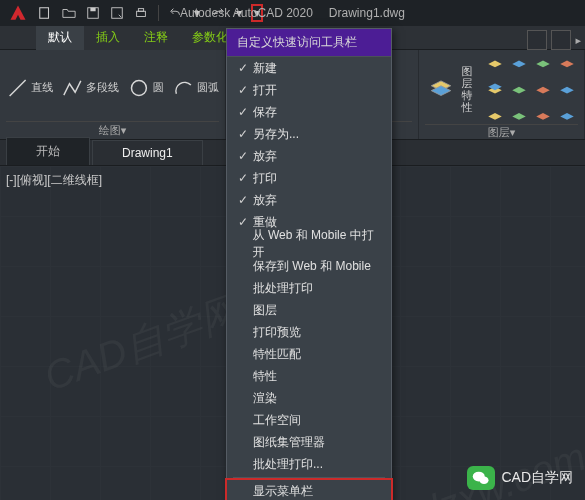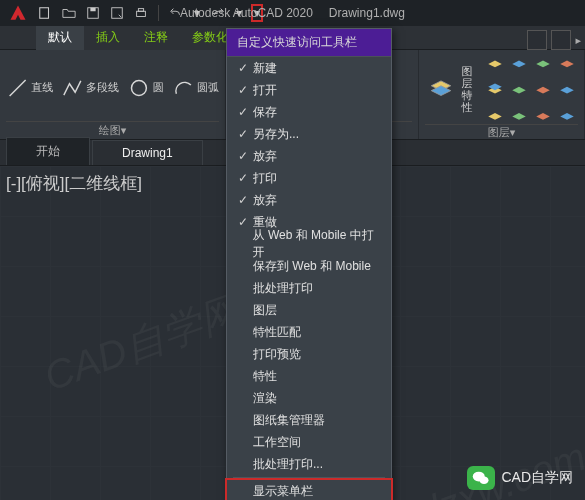--- a/index.html
+++ b/index.html
@@ -27,21 +27,21 @@
 .tool-label { font-size: 11px; color: #d0d0d0; white-space: nowrap; }
 .layer-big { width: 38px; height: 38px; display: flex; align-items: center; justify-content: center; }
 .layer-grid { display: grid; grid-template-columns: repeat(4, 22px); grid-template-rows: repeat(3, 22px); gap: 2px; }
 .layer-grid .li { width: 22px; height: 22px; display: flex; align-items: center; justify-content: center; }
 .layer-grid svg { width: 18px; height: 18px; }
 .doc-tabs { height: 26px; background: #2a2e33; display: flex; align-items: flex-end; padding-left: 6px; border-bottom: 1px solid #1a1d20; }
 .doc-tab { padding: 5px 29px; background: #1f2327; color: #bbb; font-size: 12px; border: 1px solid #3a3f44; border-bottom: none; margin-right: 2px; cursor: pointer; }
 .doc-tab.active { background: #2a2e33; color: #eee; }
 .canvas { position: relative; height: 334px; background: #2a2f35; }
 .canvas-grid { position: absolute; inset: 0; background-image: linear-gradient(#333940 1px, transparent 1px), linear-gradient(90deg, #333940 1px, transparent 1px); background-size: 50px 50px; opacity: 0.35; }
-.canvas-label { position: absolute; top: 6px; left: 6px; color: #ccc; font-size: 17px; }
+.canvas-label { position: absolute; top: 6px; left: 6px; color: #ccc; font-size: 12px; }
 .watermark { position: absolute; font-size: 40px; color: rgba(200,200,200,0.06); font-style: italic; transform: rotate(-20deg); pointer-events: none; }
 .wm1 { top: 150px; left: 40px; }
 .wm2 { top: 320px; left: 280px; }
 .wechat { position: absolute; right: 12px; bottom: 10px; display: flex; align-items: center; gap: 6px; color: #e8e8e8; font-size: 14px; }
 .wechat .bubble { width: 28px; height: 24px; border-radius: 6px; background: #3bb34a; display: flex; align-items: center; justify-content: center; }
 .dropdown-menu { position: absolute; top: 28px; left: 226px; width: 166px; background: #3a4148; border: 1px solid #555c64; z-index: 100; box-shadow: 2px 2px 8px rgba(0,0,0,0.5); }
 .dropdown-header { padding: 5px 10px; color: #d8d8d8; font-size: 12px; border-bottom: 1px solid #4a5158; background: #4c1d95; }
 .menu-item { display: flex; align-items: center; padding: 3px 8px 3px 6px; color: #e0e0e0; font-size: 12px; cursor: pointer; height: 22px; }
 .checkcol { width: 20px; display: flex; align-items: center; justify-content: center; color: #d0d0d0; }
 .menu-sep { height: 1px; background: #4e555c; margin: 2px 6px; }
@@ -309,41 +309,41 @@
       <div class="menu-item">
         <span class="checkcol"></span>
         <span>批处理打印</span>
       </div>
       <div class="menu-item">
         <span class="checkcol"></span>
         <span>图层</span>
       </div>
       <div class="menu-item">
         <span class="checkcol"></span>
+        <span>打印预览</span>
+      </div>
+      <div class="menu-item">
+        <span class="checkcol"></span>
         <span>特性匹配</span>
       </div>
       <div class="menu-item">
         <span class="checkcol"></span>
-        <span>打印预览</span>
-      </div>
-      <div class="menu-item">
-        <span class="checkcol"></span>
         <span>特性</span>
       </div>
       <div class="menu-item">
         <span class="checkcol"></span>
         <span>渲染</span>
       </div>
       <div class="menu-item">
         <span class="checkcol"></span>
+        <span>工作空间</span>
+      </div>
+      <div class="menu-item">
+        <span class="checkcol"></span>
         <span>图纸集管理器</span>
-      </div>
-      <div class="menu-item">
-        <span class="checkcol"></span>
-        <span>工作空间</span>
       </div>
       <div class="menu-item">
         <span class="checkcol"></span>
         <span>批处理打印...</span>
       </div>
       <div class="menu-sep"></div>
       <div class="menu-item highlight">
         <span class="checkcol"></span>
         <span>显示菜单栏</span>
       </div>

